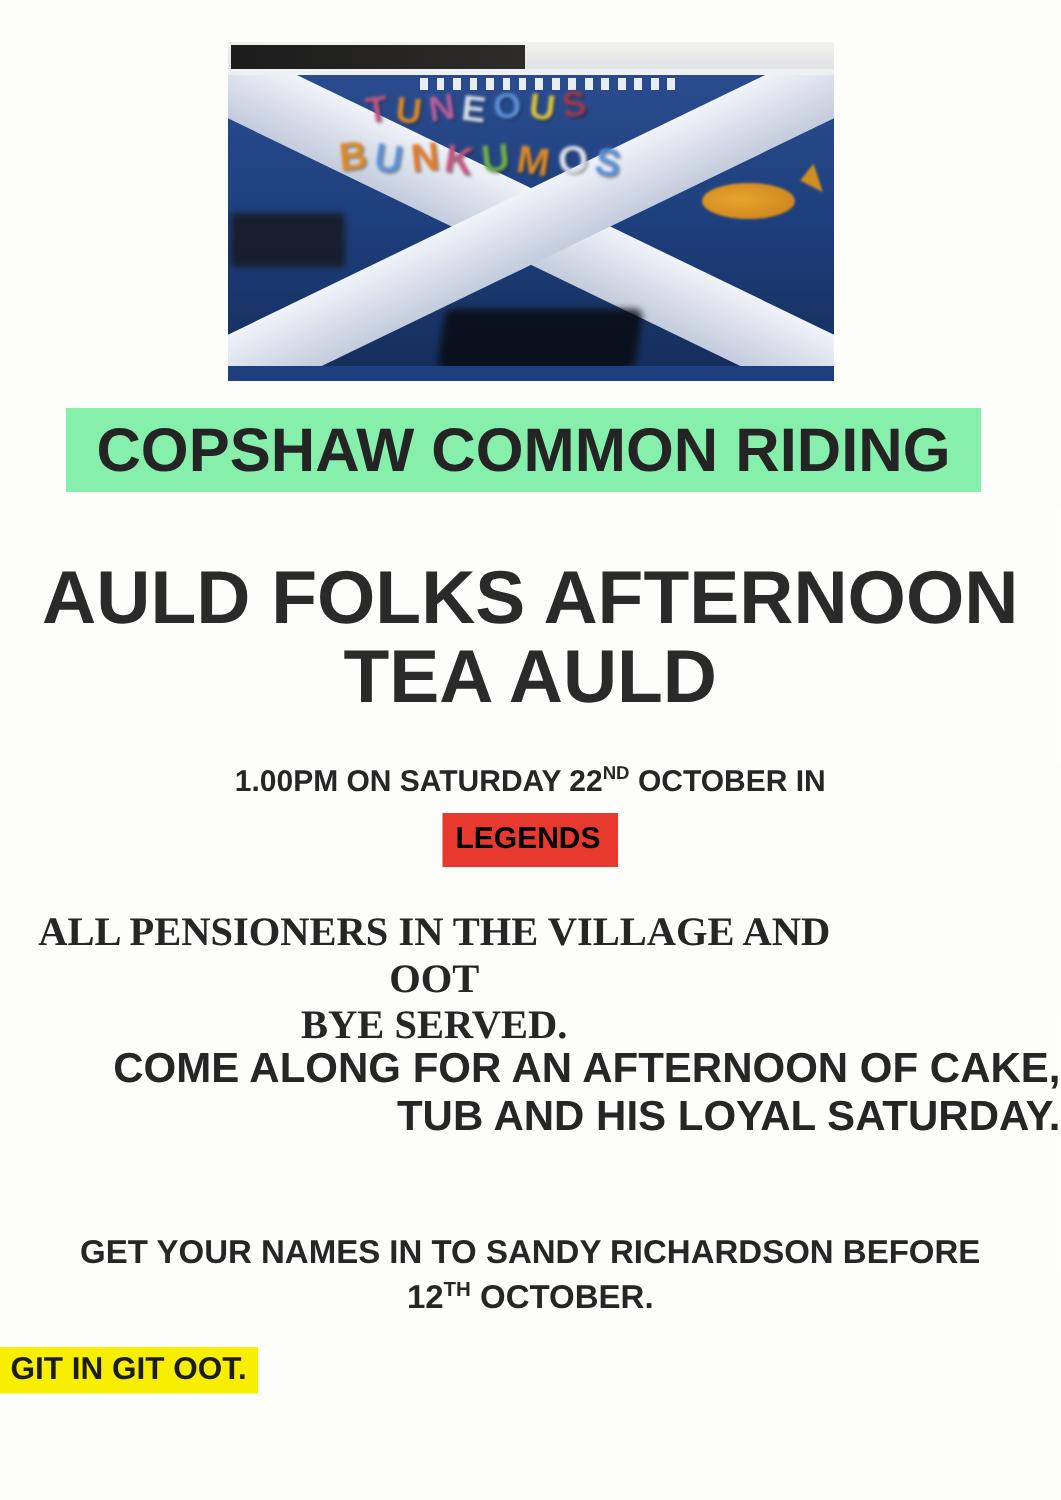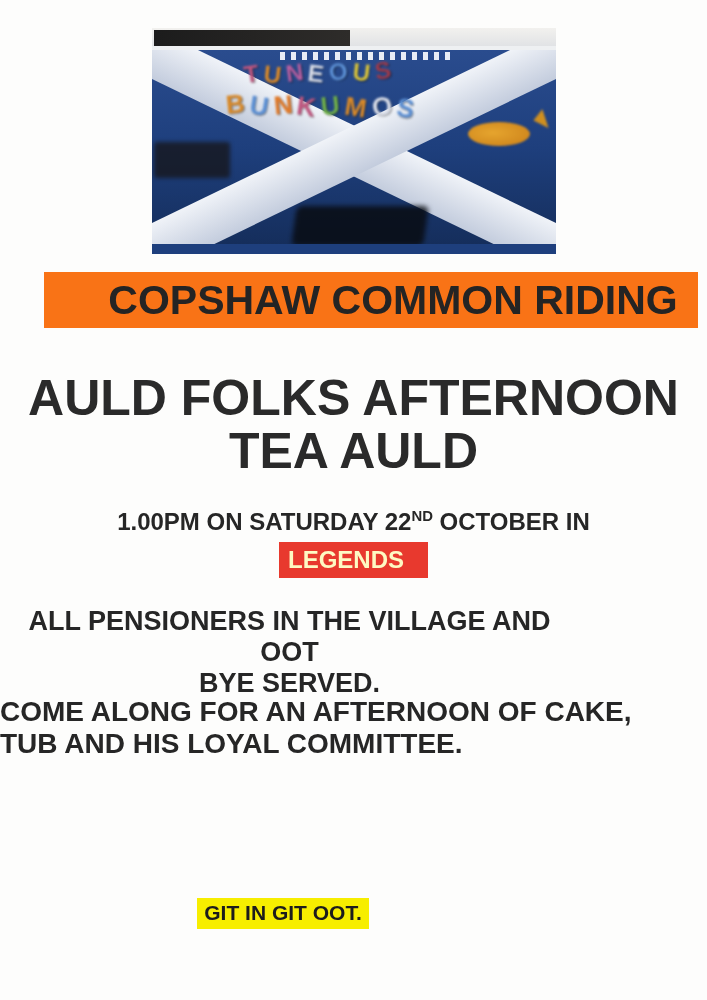--- a/index.html
+++ b/index.html
@@ -32,32 +32,32 @@
   .smudge-left{position:absolute;left:2px;top:92px;width:76px;height:36px;
     background:rgba(22,22,28,.8);filter:blur(2px);border-radius:3px;}
   .smudge-bottom{position:absolute;left:142px;top:156px;width:132px;height:40px;
     background:rgba(8,12,18,.85);filter:blur(2.5px);border-radius:6px;transform:skewX(-8deg);}
   .fish-body{position:absolute;left:316px;top:72px;width:62px;height:24px;border-radius:50%;
     background:radial-gradient(ellipse at 40% 45%,#e6a52e,#c97e18);filter:blur(.8px);}
   .fish-tail{position:absolute;left:372px;top:62px;width:0;height:0;filter:blur(.8px);
     border-left:10px solid rgba(0,0,0,0);border-right:12px solid #cf8f1f;border-top:8px solid rgba(0,0,0,0);border-bottom:12px solid rgba(0,0,0,0);transform:rotate(-18deg);}
 
   
-  .banner{position:absolute;left:44px;top:272px;width:610px;height:56px;background:#f97316;
-    display:flex;align-items:center;justify-content:center;font-size:41px;color:#242424;white-space:nowrap;padding-left:44px;}
+  .banner{position:absolute;left:44px;top:272px;width:610px;height:56px;background:#86efac;
+    display:flex;align-items:center;justify-content:center;font-size:41px;color:#242424;white-space:nowrap;}
   .headline{position:absolute;left:0;top:372px;width:707px;text-align:center;
     font-size:50px;line-height:53px;color:#2a2a2a;}
-  .when{position:absolute;left:0;top:505px;width:707px;text-align:center;font-size:24px;line-height:33px;}
+  .when{position:absolute;left:0;top:505px;width:707px;text-align:center;font-size:20px;line-height:33px;}
   .sup{font-size:.62em;vertical-align:super;line-height:0;}
   .venue-line{margin-top:4px;}
-  .venue{background:#e8392e;padding:1px 24px 2px 9px;display:inline-block;color:#fef9c3;text-align:center;}
-  .invite{position:absolute;left:0;top:606px;width:579px;text-align:center;font-size:27px;line-height:31px;}
-  .details{position:absolute;left:0;top:696px;width:707px;text-align:left;font-size:28px;line-height:32px;}
+  .venue{background:#e8392e;padding:1px 12px 2px 9px;display:inline-block;color:#000000;text-align:center;}
+  .invite{position:absolute;left:0;top:606px;width:579px;text-align:center;font-size:27px;line-height:31px;font-family:Liberation Serif, serif;}
+  .details{position:absolute;left:0;top:696px;width:707px;text-align:right;font-size:28px;line-height:32px;}
   .rsvp{position:absolute;left:0;top:820px;width:707px;text-align:center;font-size:22px;line-height:30px;}
-  .footer-line{position:absolute;left:0;top:898px;width:566px;text-align:center;font-size:21px;}
+  .footer-line{position:absolute;left:0;top:898px;width:566px;font-size:21px;}
   .footer-hl{background:#f7ee00;padding:3px 7px 4px 7px;display:inline-block;color:#1c1c1c;}
 </style>
 </head>
 <body>
 
 <div class="page">
 
   <div class="photo">
     <div class="photo-sky"></div>
     <div class="photo-blackbar"></div>
@@ -96,21 +96,25 @@
     </div>
   </div>
 
   <div class="invite">
     <div>ALL PENSIONERS IN THE VILLAGE AND OOT</div>
     <div>BYE SERVED.</div>
   </div>
 
   <div class="details">
     <div>COME ALONG FOR AN AFTERNOON OF CAKE,</div>
-    <div>TUB AND HIS LOYAL COMMITTEE.</div>
+    <div>TUB AND HIS LOYAL SATURDAY.</div>
   </div>
 
+  <div class="rsvp">
+    <div>GET YOUR NAMES IN TO SANDY RICHARDSON BEFORE</div>
+    <div><span>12</span><span class="sup">TH</span><span> OCTOBER.</span></div>
+  </div>
 
   <div class="footer-line">
     <span class="footer-hl">GIT IN GIT OOT.</span>
   </div>
 
 </div>
 
 </body></html>

